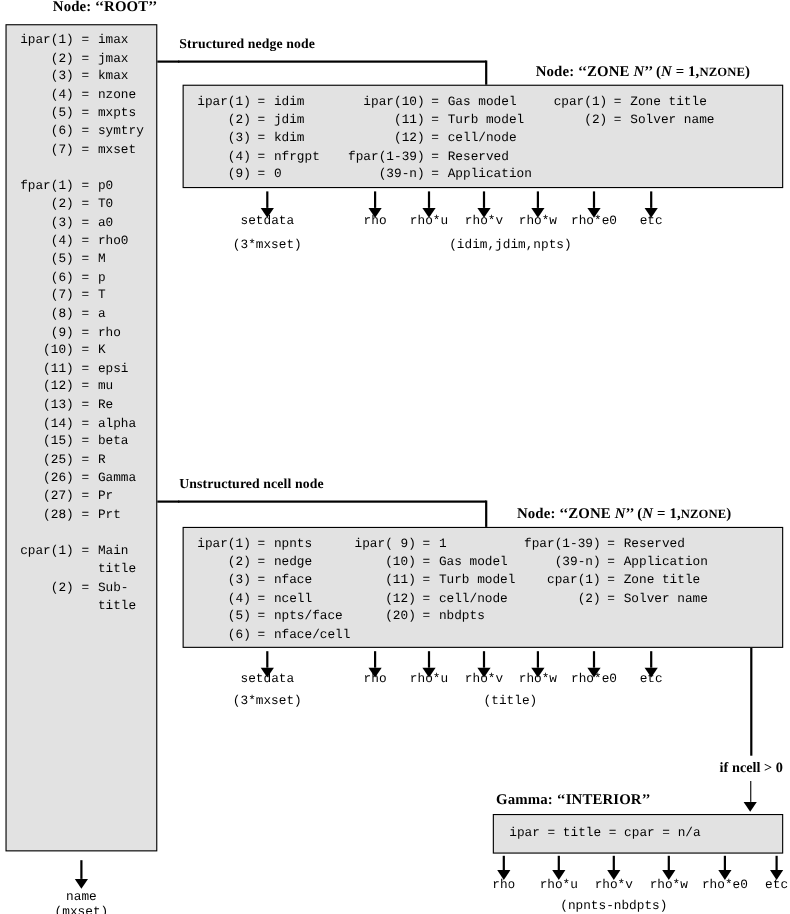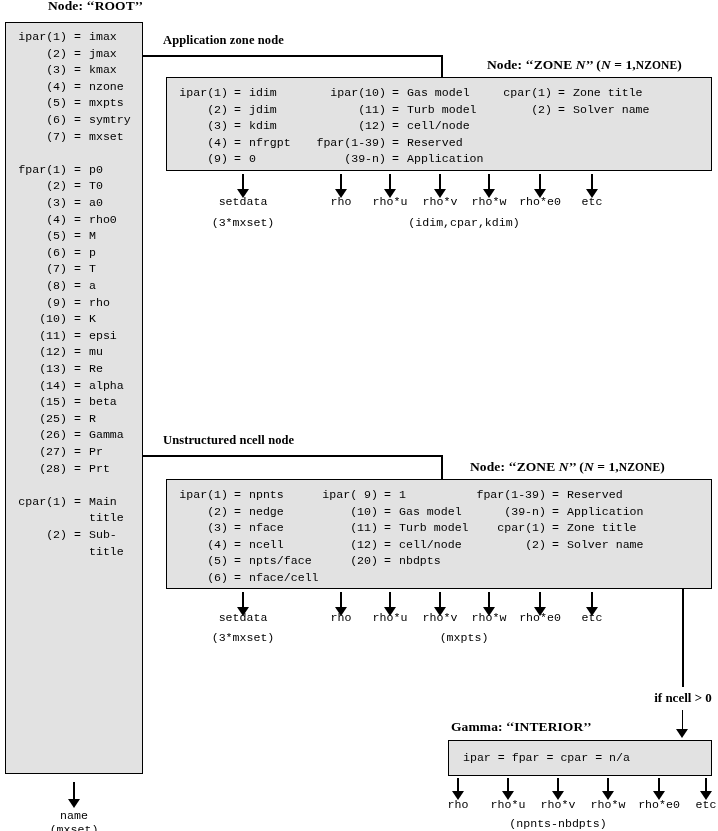--- a/index.html
+++ b/index.html
@@ -83,21 +83,21 @@
     <div class="shaft" style="height:17px;"></div>
     <div class="head" style="top:17px;"></div>
   </div>
   <div class="lbl" style="left:74px;top:809px;">name</div>
   <div class="lbl" style="left:74px;top:823px;">(mxset)</div>
 
   <div class="hline" style="left:143px;top:55px;width:20px;"></div>
   <div class="hline" style="left:162px;top:55px;width:280px;"></div>
   <div class="vline" style="left:441px;top:55px;height:23px;"></div>
 
-  <div class="node-title" style="left:163px;top:33px;font-size:12.5px;">Application zone node</div>
+  <div class="node-title" style="left:163px;top:33px;font-size:12.5px;">Structured nedge node</div>
 
   <div class="node-title" style="left:487px;top:57px;">
     <span>Node: ‘‘ZONE </span><span class="ital">N</span><span>’’ (</span><span class="ital">N</span><span> = 1,</span><span class="sc">NZONE</span><span>)</span>
   </div>
 
   <div class="box" id="struct-box" style="left:166px;top:77px;width:546px;height:94px;"></div>
   <div id="struct-code" class="mono" style="position:absolute;left:166px;top:77px;width:546px;height:94px;"><div class="code-line mono rt" style="left: 6px; top: 8px; width: 56px;">ipar(1)</div><div class="code-line mono" style="left: 68px; top: 8px;">=</div><div class="code-line mono" style="left: 83px; top: 8px;">idim</div><div class="code-line mono rt" style="left: 6px; top: 24.6px; width: 56px;">(2)</div><div class="code-line mono" style="left: 68px; top: 24.6px;">=</div><div class="code-line mono" style="left: 83px; top: 24.6px;">jdim</div><div class="code-line mono rt" style="left: 6px; top: 41.2px; width: 56px;">(3)</div><div class="code-line mono" style="left: 68px; top: 41.2px;">=</div><div class="code-line mono" style="left: 83px; top: 41.2px;">kdim</div><div class="code-line mono rt" style="left: 6px; top: 57.8px; width: 56px;">(4)</div><div class="code-line mono" style="left: 68px; top: 57.8px;">=</div><div class="code-line mono" style="left: 83px; top: 57.8px;">nfrgpt</div><div class="code-line mono rt" style="left: 6px; top: 74.4px; width: 56px;">(9)</div><div class="code-line mono" style="left: 68px; top: 74.4px;">=</div><div class="code-line mono" style="left: 83px; top: 74.4px;">0</div><div class="code-line mono rt" style="left: 140px; top: 8px; width: 80px;">ipar(10)</div><div class="code-line mono" style="left: 226px; top: 8px;">=</div><div class="code-line mono" style="left: 241px; top: 8px;">Gas model</div><div class="code-line mono rt" style="left: 140px; top: 24.6px; width: 80px;">(11)</div><div class="code-line mono" style="left: 226px; top: 24.6px;">=</div><div class="code-line mono" style="left: 241px; top: 24.6px;">Turb model</div><div class="code-line mono rt" style="left: 140px; top: 41.2px; width: 80px;">(12)</div><div class="code-line mono" style="left: 226px; top: 41.2px;">=</div><div class="code-line mono" style="left: 241px; top: 41.2px;">cell/node</div><div class="code-line mono rt" style="left: 140px; top: 57.8px; width: 80px;">fpar(1-39)</div><div class="code-line mono" style="left: 226px; top: 57.8px;">=</div><div class="code-line mono" style="left: 241px; top: 57.8px;">Reserved</div><div class="code-line mono rt" style="left: 140px; top: 74.4px; width: 80px;">(39-n)</div><div class="code-line mono" style="left: 226px; top: 74.4px;">=</div><div class="code-line mono" style="left: 241px; top: 74.4px;">Application</div><div class="code-line mono rt" style="left: 330px; top: 8px; width: 56px;">cpar(1)</div><div class="code-line mono" style="left: 392px; top: 8px;">=</div><div class="code-line mono" style="left: 407px; top: 8px;">Zone title</div><div class="code-line mono rt" style="left: 330px; top: 24.6px; width: 56px;">(2)</div><div class="code-line mono" style="left: 392px; top: 24.6px;">=</div><div class="code-line mono" style="left: 407px; top: 24.6px;">Solver name</div></div>
 
   <div id="struct-arrows">
       <div class="arrow" style="left: 236.5px; top: 174px; height: 24px;">
@@ -130,21 +130,21 @@
         <div class="head" style="top:15px;"></div>
       </div>
       <div class="lbl" style="left: 540px; top: 195px;">rho*e0</div>
       <div class="arrow" style="left: 585.5px; top: 174px; height: 24px;">
         <div class="shaft" style="height:15px;"></div>
         <div class="head" style="top:15px;"></div>
       </div>
       <div class="lbl" style="left: 592px; top: 195px;">etc</div>
     </div>
   <div class="lbl" style="left:243px;top:216px;">(3*mxset)</div>
-  <div class="lbl" style="left:464px;top:216px;">(idim,cpar,kdim)</div>
+  <div class="lbl" style="left:464px;top:216px;">(idim,jdim,npts)</div>
 
   <div class="hline" style="left:143px;top:455px;width:20px;"></div>
   <div class="hline" style="left:162px;top:455px;width:280px;"></div>
   <div class="vline" style="left:441px;top:455px;height:25px;"></div>
 
   <div class="node-title" style="left:163px;top:433px;font-size:12.5px;">Unstructured ncell node</div>
 
   <div class="node-title" style="left:470px;top:459px;">
     <span>Node: ‘‘ZONE </span><span class="ital">N</span><span>’’ (</span><span class="ital">N</span><span> = 1,</span><span class="sc">NZONE</span><span>)</span>
   </div>
@@ -183,32 +183,32 @@
         <div class="head" style="top:15px;"></div>
       </div>
       <div class="lbl" style="left: 540px; top: 611px;">rho*e0</div>
       <div class="arrow" style="left: 585.5px; top: 592px; height: 24px;">
         <div class="shaft" style="height:15px;"></div>
         <div class="head" style="top:15px;"></div>
       </div>
       <div class="lbl" style="left: 592px; top: 611px;">etc</div>
     </div>
   <div class="lbl" style="left:243px;top:631px;">(3*mxset)</div>
-  <div class="lbl" style="left:464px;top:631px;">(mxpts)</div>
+  <div class="lbl" style="left:464px;top:631px;">(title)</div>
 
   <div class="vline" style="left:682px;top:589px;height:98px;"></div>
   <div class="cond" style="left:683px;top:690px;">if ncell &gt; 0</div>
   <div class="arrow" style="left:676px;top:710px;height:28px;">
     <div class="shaft" style="height:19px;"></div>
     <div class="head" style="top:19px;"></div>
   </div>
 
   <div class="node-title" style="left:451px;top:719px;">Gamma: ‘‘INTERIOR’’</div>
   <div class="box" id="interior-box" style="left:448px;top:740px;width:264px;height:36px;"></div>
-  <div class="mono" style="position:absolute;left:463px;top:750px;">ipar = fpar = cpar = n/a</div>
+  <div class="mono" style="position:absolute;left:463px;top:750px;">ipar = title = cpar = n/a</div>
 
   <div id="interior-arrows">
       <div class="arrow" style="left: 451.5px; top: 778px; height: 22px;">
         <div class="shaft" style="height:13px;"></div>
         <div class="head" style="top:13px;"></div>
       </div>
       <div class="lbl" style="left: 458px; top: 798px;">rho</div>
       <div class="arrow" style="left: 501.5px; top: 778px; height: 22px;">
         <div class="shaft" style="height:13px;"></div>
         <div class="head" style="top:13px;"></div>

